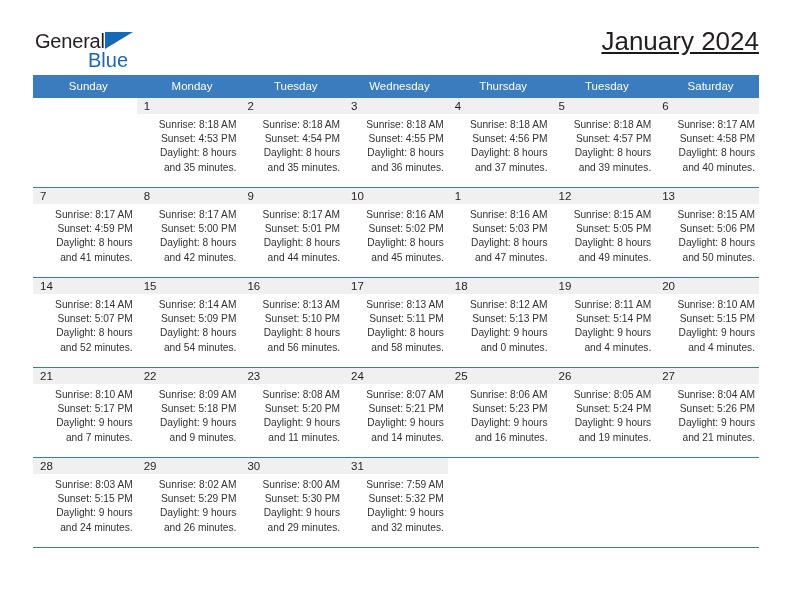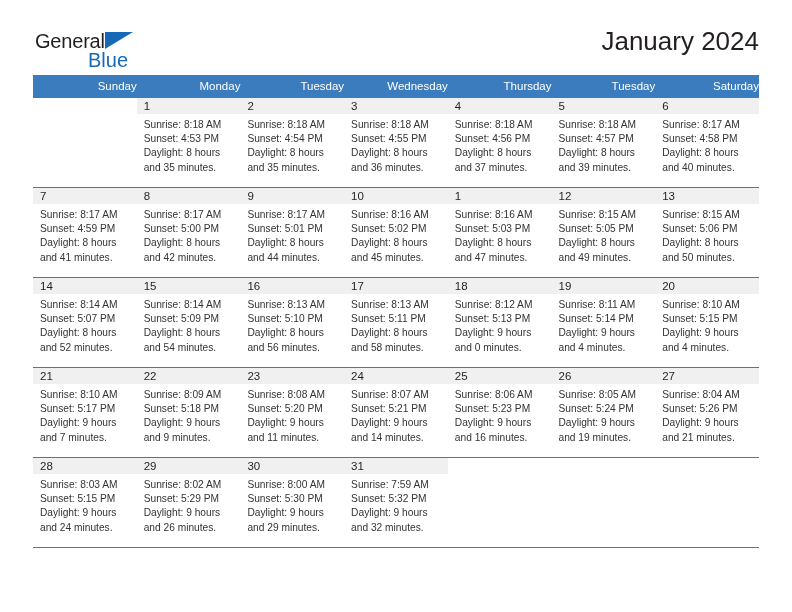--- a/index.html
+++ b/index.html
@@ -57,20 +57,21 @@
   .logo-blue {
     position: absolute;
     left: 53px;
     top: 19px;
     font-size: 20px;
     color: #1569b6;
     line-height: 22px;
   }
   .title-wrap {
     text-align: right;
+    text-decoration: underline;
   }
   .cal-title {
     font-size: 26px;
     color: #231f20;
     line-height: 30px;
     font-weight: normal;
     margin: 0;
   }
   .cal-sub {
     font-size: 14.5px;
@@ -85,21 +86,21 @@
     width: 726px;
     border-collapse: collapse;
     table-layout: fixed;
     margin-top: 3px;
   }
   .cal th {
     background: #3a7cbe;
     color: #ffffff;
     font-weight: normal;
     font-size: 11.5px;
-    text-align: right;
+    text-align: center;
     padding: 5px 0 5px 7px;
     height: 12px;
     border: none;
   }
   .cal td {
     vertical-align: top;
     padding: 0;
     border: none;
     width: 103.71px;
   }
@@ -123,20 +124,21 @@
     line-height: 15px;
   }
   .daycell.empty .daynum-band {
     background: #ffffff;
   }
   .cellinfo {
     padding: 4px 4px 0 7px;
     font-size: 10.2px;
     line-height: 14.2px;
     color: #333333;
+    text-align: right;
   }
   .cellinfo div {
     white-space: nowrap;
   }
   .bottom-rule {
     width: 726px;
     height: 1px;
     background: #3a7cbe;
     margin: 0;
   }

